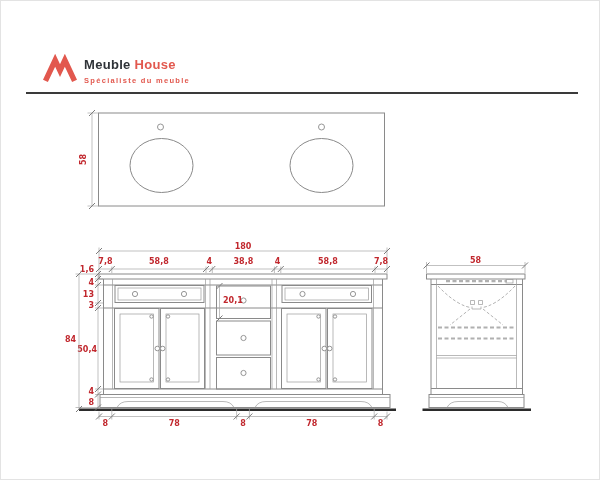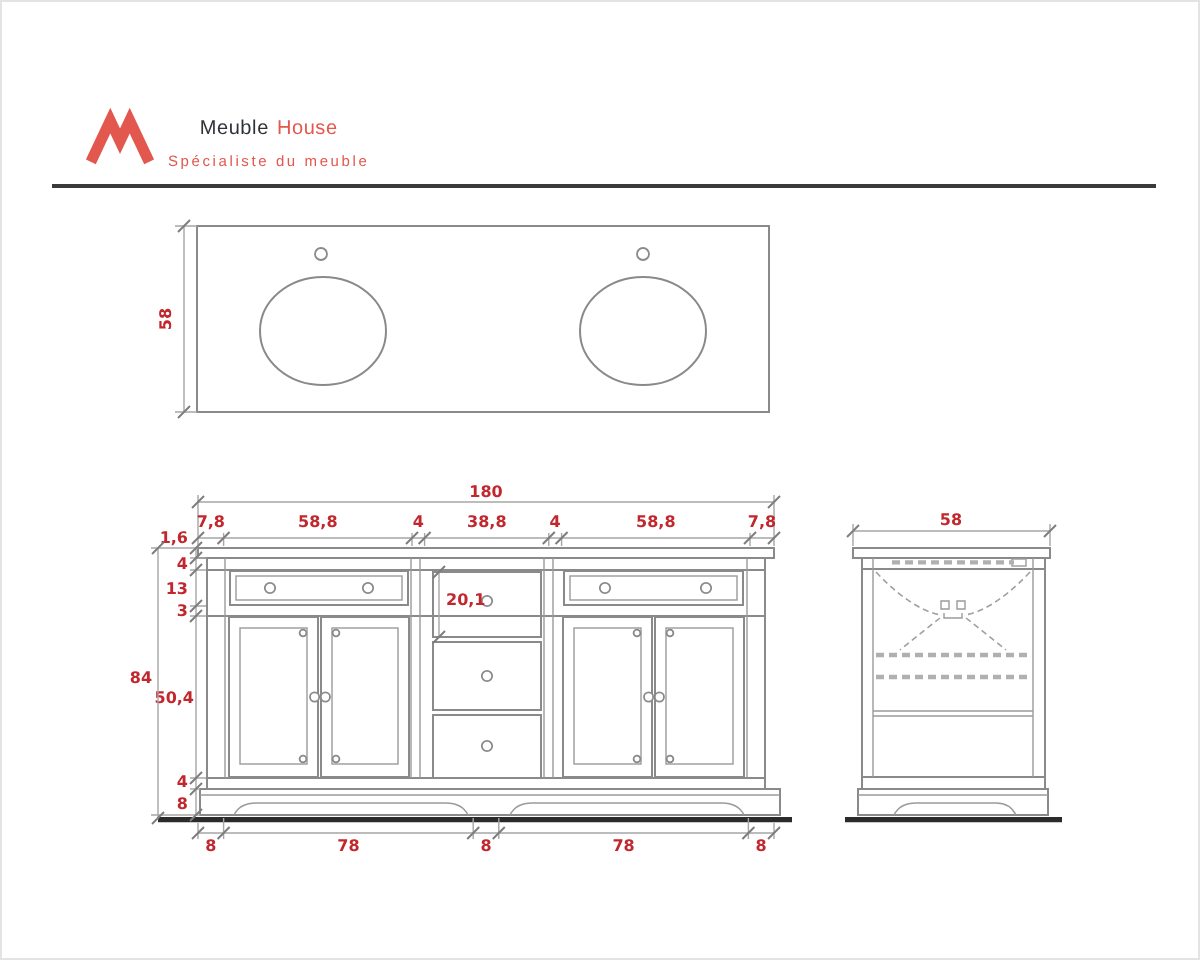--- a/index.html
+++ b/index.html
@@ -10,23 +10,23 @@
   }
   html,body{margin:0;padding:0;background:#fff;}
   .page{
     position:relative;width:600px;height:480px;background:#ffffff;
     border:1px solid #e3e3e3;box-sizing:border-box;overflow:hidden;
     font-family:"Liberation Sans",sans-serif;
   }
   .header{position:absolute;left:42px;top:52px;display:flex;align-items:flex-start;gap:7px;}
   .logo-m{width:34px;height:34px;display:block;}
   .logo-m path{stroke:var(--accent);}
-  .brand{font-size:10px;font-weight:normal;letter-spacing:.3px;color:var(--ink);line-height:15px;margin-top:4px;text-align:center;}
+  .brand{font-size:13px;font-weight:bold;letter-spacing:.3px;color:var(--ink);line-height:15px;margin-top:4px;}
   .brand .brand-b{color:var(--accent);margin-left:4px;}
-  .tagline{margin-top:4px;font-size:7.5px;letter-spacing:1.3px;color:var(--accent);font-weight:normal;}
+  .tagline{margin-top:4px;font-size:7.5px;letter-spacing:1.3px;color:var(--accent);font-weight:bold;}
   .doc-title{
     position:absolute;left:270px;top:71px;width:310px;text-align:center;
     font-size:10.5px;font-weight:bold;color:#141414;
   }
   .rule{position:absolute;left:25px;top:91px;width:552px;height:2px;background:#3a3a3a;}
   svg.drawing{position:absolute;left:0;top:0;}
   
   .ol{stroke:var(--line);stroke-width:1;fill:none;}
   .ol2{stroke:#9b9b9b;stroke-width:.7;fill:none;}
   .dimline{stroke:#a6a6a6;stroke-width:.7;fill:none;}

